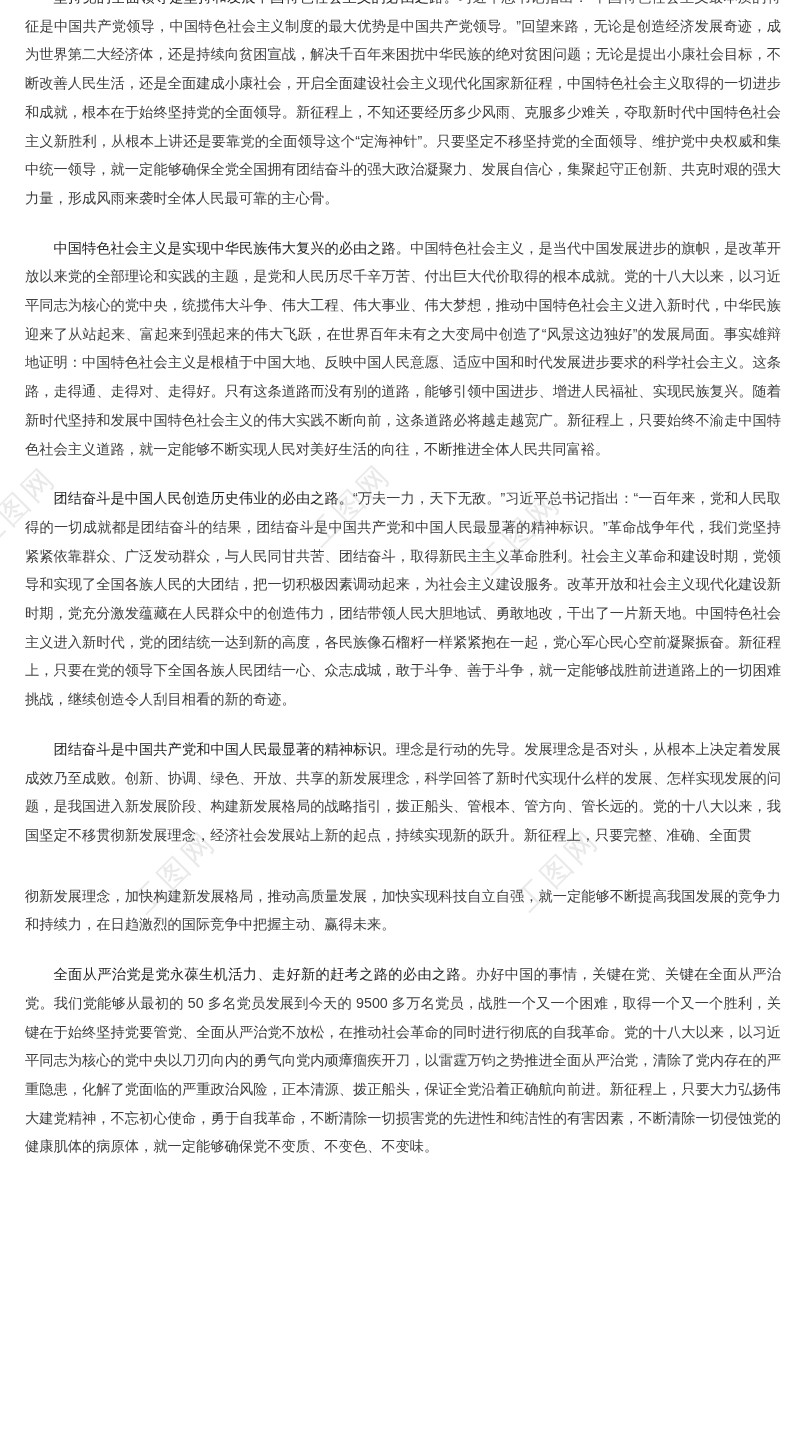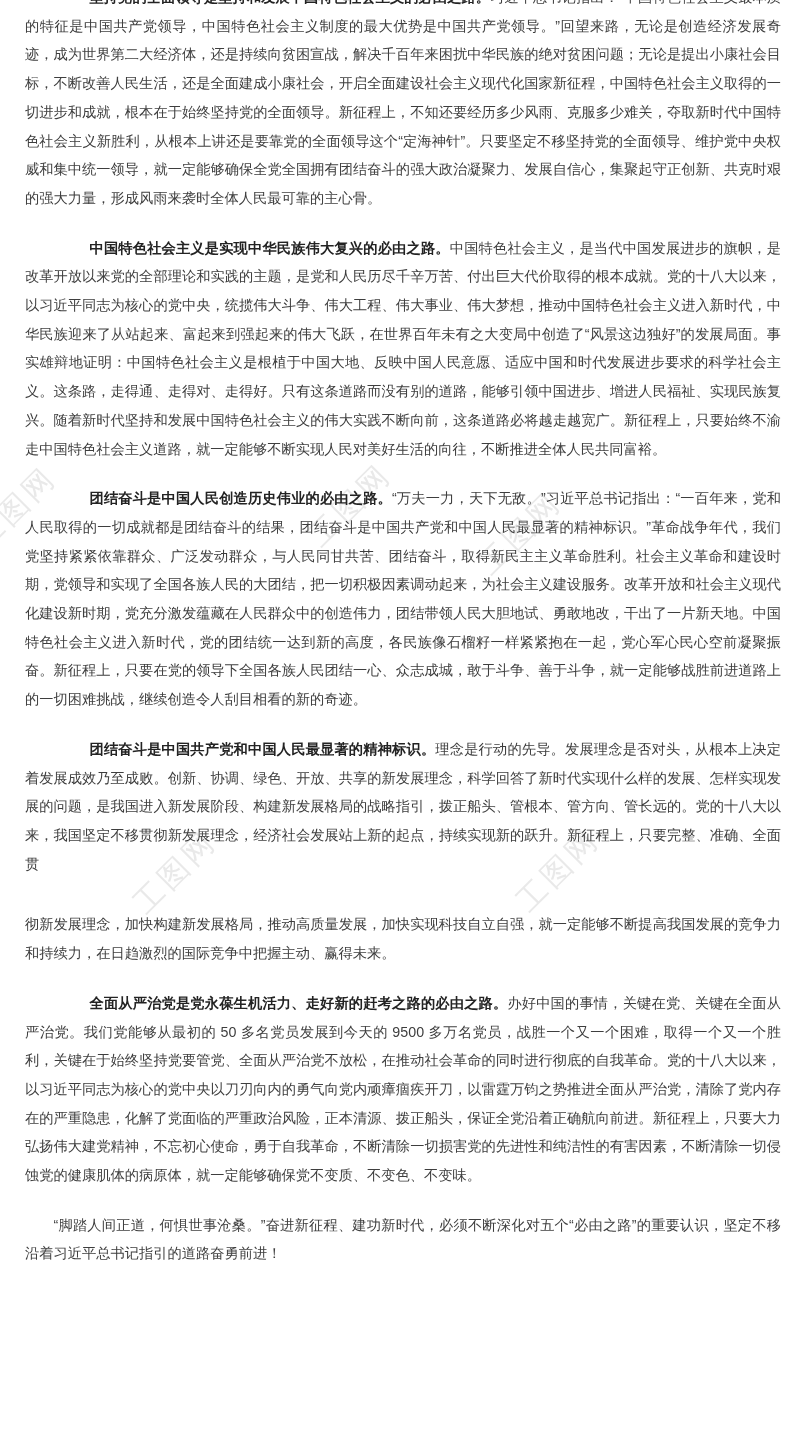--- a/index.html
+++ b/index.html
@@ -59,23 +59,22 @@
     text-indent: 2em;
   }
   .para + .para {
     margin-top: 21px;
   }
   .para.continuation {
     margin-top: 32px;
     text-indent: 0;
   }
   .lead {
-    font-weight: bold;
+    font-weight: normal;
     color: #232323;
-    margin-left: 36px;
   }
 </style>
 </head>
 <body>
 
 <div class="page">
 
   <div class="watermark-layer">
       <span class="watermark" style="left: -45px; top: 448px;">工图网</span>
       <span class="watermark" style="left: 290px; top: 445px;">工图网</span>
@@ -91,16 +90,15 @@
     <p class="para"><strong class="lead">中国特色社会主义是实现中华民族伟大复兴的必由之路。</strong><span>中国特色社会主义，是当代中国发展进步的旗帜，是改革开放以来党的全部理论和实践的主题，是党和人民历尽千辛万苦、付出巨大代价取得的根本成就。党的十八大以来，以习近平同志为核心的党中央，统揽伟大斗争、伟大工程、伟大事业、伟大梦想，推动中国特色社会主义进入新时代，中华民族迎来了从站起来、富起来到强起来的伟大飞跃，在世界百年未有之大变局中创造了“风景这边独好”的发展局面。事实雄辩地证明：中国特色社会主义是根植于中国大地、反映中国人民意愿、适应中国和时代发展进步要求的科学社会主义。这条路，走得通、走得对、走得好。只有这条道路而没有别的道路，能够引领中国进步、增进人民福祉、实现民族复兴。随着新时代坚持和发展中国特色社会主义的伟大实践不断向前，这条道路必将越走越宽广。新征程上，只要始终不渝走中国特色社会主义道路，就一定能够不断实现人民对美好生活的向往，不断推进全体人民共同富裕。</span></p>
 
     <p class="para"><strong class="lead">团结奋斗是中国人民创造历史伟业的必由之路。</strong><span>“万夫一力，天下无敌。”习近平总书记指出：“一百年来，党和人民取得的一切成就都是团结奋斗的结果，团结奋斗是中国共产党和中国人民最显著的精神标识。”革命战争年代，我们党坚持紧紧依靠群众、广泛发动群众，与人民同甘共苦、团结奋斗，取得新民主主义革命胜利。社会主义革命和建设时期，党领导和实现了全国各族人民的大团结，把一切积极因素调动起来，为社会主义建设服务。改革开放和社会主义现代化建设新时期，党充分激发蕴藏在人民群众中的创造伟力，团结带领人民大胆地试、勇敢地改，干出了一片新天地。中国特色社会主义进入新时代，党的团结统一达到新的高度，各民族像石榴籽一样紧紧抱在一起，党心军心民心空前凝聚振奋。新征程上，只要在党的领导下全国各族人民团结一心、众志成城，敢于斗争、善于斗争，就一定能够战胜前进道路上的一切困难挑战，继续创造令人刮目相看的新的奇迹。</span></p>
 
     <p class="para"><strong class="lead">团结奋斗是中国共产党和中国人民最显著的精神标识。</strong><span>理念是行动的先导。发展理念是否对头，从根本上决定着发展成效乃至成败。创新、协调、绿色、开放、共享的新发展理念，科学回答了新时代实现什么样的发展、怎样实现发展的问题，是我国进入新发展阶段、构建新发展格局的战略指引，拨正船头、管根本、管方向、管长远的。党的十八大以来，我国坚定不移贯彻新发展理念，经济社会发展站上新的起点，持续实现新的跃升。新征程上，只要完整、准确、全面贯</span></p>
 
     <p class="para continuation"><span>彻新发展理念，加快构建新发展格局，推动高质量发展，加快实现科技自立自强，就一定能够不断提高我国发展的竞争力和持续力，在日趋激烈的国际竞争中把握主动、赢得未来。</span></p>
 
     <p class="para"><strong class="lead">全面从严治党是党永葆生机活力、走好新的赶考之路的必由之路。</strong><span>办好中国的事情，关键在党、关键在全面从严治党。我们党能够从最初的 50 多名党员发展到今天的 9500 多万名党员，战胜一个又一个困难，取得一个又一个胜利，关键在于始终坚持党要管党、全面从严治党不放松，在推动社会革命的同时进行彻底的自我革命。党的十八大以来，以习近平同志为核心的党中央以刀刃向内的勇气向党内顽瘴痼疾开刀，以雷霆万钧之势推进全面从严治党，清除了党内存在的严重隐患，化解了党面临的严重政治风险，正本清源、拨正船头，保证全党沿着正确航向前进。新征程上，只要大力弘扬伟大建党精神，不忘初心使命，勇于自我革命，不断清除一切损害党的先进性和纯洁性的有害因素，不断清除一切侵蚀党的健康肌体的病原体，就一定能够确保党不变质、不变色、不变味。</span></p>
 
-    <p class="para"><span>“脚踏人间正道，何惧世事沧桑。”奋进新征程、建功新时代，必须不断深化对五个“必由之路”的重要认识，坚定不移沿着习近平总书记指引的道路奋勇前进！</span></p>
 
   </div>
 </div>
 
 </body></html>

